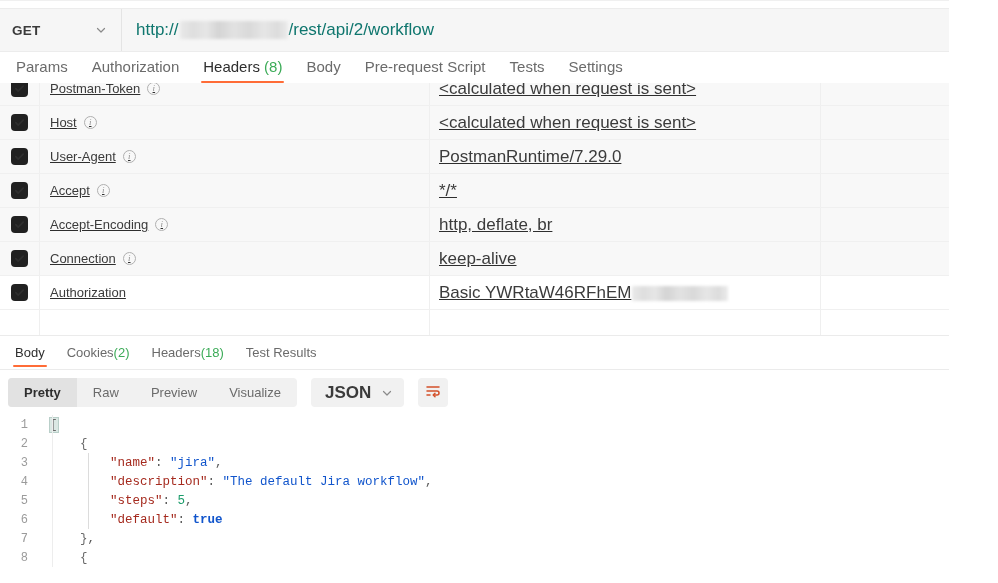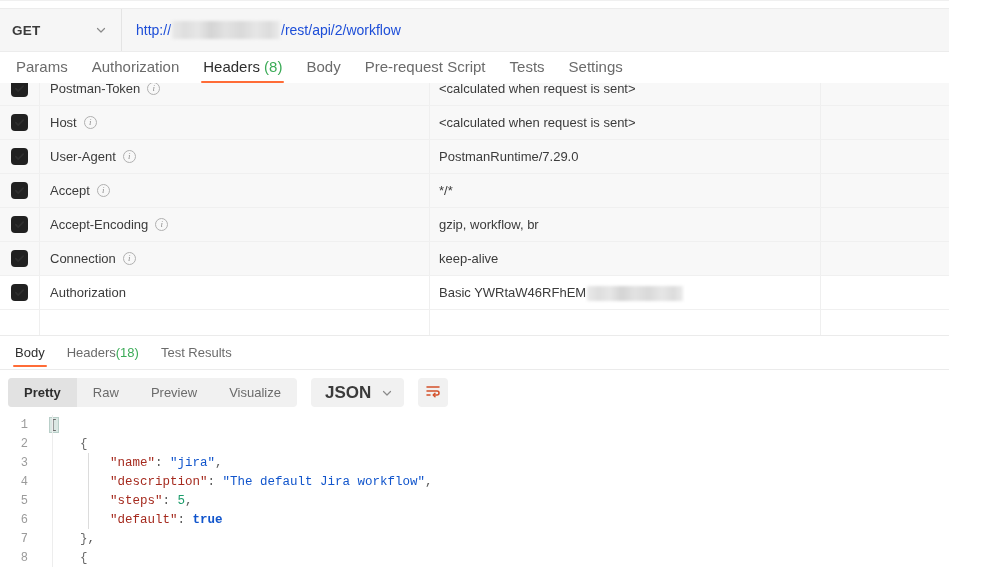--- a/index.html
+++ b/index.html
@@ -33,21 +33,21 @@
     padding: 0 14px 0 12px;
     border-right: 1px solid #e4e4e4;
     cursor: pointer;
   }
   .method-label { font-size: 13.5px; font-weight: 700; color: #3b3b3b; letter-spacing:.2px;}
   .chev { width: 12px; height: 12px; color: #8a8a8a; }
   .url-input-wrap {
     flex: 1; display: flex; align-items: center; padding: 0 14px;
     cursor: text; position: relative; overflow: hidden;
   }
-  .url-text { font-size: 14px; color: #1d4ed8; white-space: nowrap; display:flex; align-items:center;}
+  .url-text { font-size: 17px; color: #0f766e; white-space: nowrap; display:flex; align-items:center;}
   .redact {
     display: inline-block;
     height: 18px;
     vertical-align: middle;
     border-radius: 1px;
     background: linear-gradient(90deg,
        #e9e9e9 0%, #dedede 12%, #e6e6e6 24%, #d4d4d4 36%,
        #e2e2e2 50%, #d9d9d9 64%, #e6e6e6 78%, #dcdcdc 90%, #ebebeb 100%);
     filter: blur(1.6px);
     margin: 0 1px;
@@ -79,21 +79,21 @@
   }
   .cnt { color: #3bab57; }
 
   
   .tbl-clip {
     position: relative;
     height: 253px;
     overflow: hidden;
     border-bottom: 1px solid #ebebeb;
   }
-  .tbl { position: absolute; left:0; right:0; top: -11px; }
+  .tbl { position: absolute; left:0; right:0; top: -11px; text-decoration: underline; }
   .row {
     display: flex; align-items: stretch;
     height: 34px;
     border-bottom: 1px solid #f0f0f0;
     background: #f8f8f8;
   }
   .row.user { background: #ffffff; }
   .row.blank { background: #ffffff; }
   .c-check {
     width: 40px; min-width: 40px;
@@ -117,21 +117,21 @@
   .c-val {
     flex: 0 0 391px;
     display: flex; align-items: center;
     padding: 0 12px 0 9px;
     border-right: 1px solid #efefef;
     overflow: hidden;
     white-space: nowrap;
   }
   .c-desc { flex: 1 1 auto; display:flex; align-items:center; padding: 0 12px 0 9px; }
   .ktext { font-size: 13px; color: #3b3b3b; white-space: nowrap; }
-  .vtext { font-size: 13px; color: #3b3b3b; white-space: nowrap; }
+  .vtext { font-size: 17px; color: #3b3b3b; white-space: nowrap; }
   .info {
     width: 13px; height: 13px; flex: 0 0 13px;
     border: 1px solid #b0b0b0; border-radius: 50%;
     display:flex; align-items:center; justify-content:center;
     font-size: 9px; line-height: 1; color: #909090;
     font-family: "Liberation Serif", serif; font-style: italic;
     cursor: pointer;
   }
   .redact-auth { width: 96px; height: 15px; position: relative; top: 1px; }
 
@@ -339,21 +339,21 @@
               <svg viewBox="0 0 12 12" fill="none">
                 <path d="M2 6.2l2.6 2.6L10 3.4" stroke="currentColor" stroke-width="1.9" stroke-linecap="round" stroke-linejoin="round"></path>
               </svg>
             </div>
           </div>
           <div class="c-key">
             <span class="ktext">Accept-Encoding</span>
             <span class="info">i</span>
           </div>
           <div class="c-val">
-            <span class="vtext">gzip, workflow, br</span>
+            <span class="vtext">http, deflate, br</span>
           </div>
           <div class="c-desc"></div>
         </div>
         <div class="row">
           <div class="c-check">
             <div class="cb">
               <svg viewBox="0 0 12 12" fill="none">
                 <path d="M2 6.2l2.6 2.6L10 3.4" stroke="currentColor" stroke-width="1.9" stroke-linecap="round" stroke-linejoin="round"></path>
               </svg>
             </div>
@@ -390,20 +390,24 @@
           <div class="c-val"></div>
           <div class="c-desc"></div>
         </div>
       </div>
   </div>
 
   <div class="resp-tabs">
     <div class="rsbar-left" id="resp-tabs">
         <div class="rstab active">
           <span>Body</span>
+        </div>
+        <div class="rstab">
+          <span>Cookies</span>
+          <span class="cnt"> (2)</span>
         </div>
         <div class="rstab">
           <span>Headers</span>
           <span class="cnt"> (18)</span>
         </div>
         <div class="rstab">
           <span>Test Results</span>
         </div>
       </div>
   </div>

